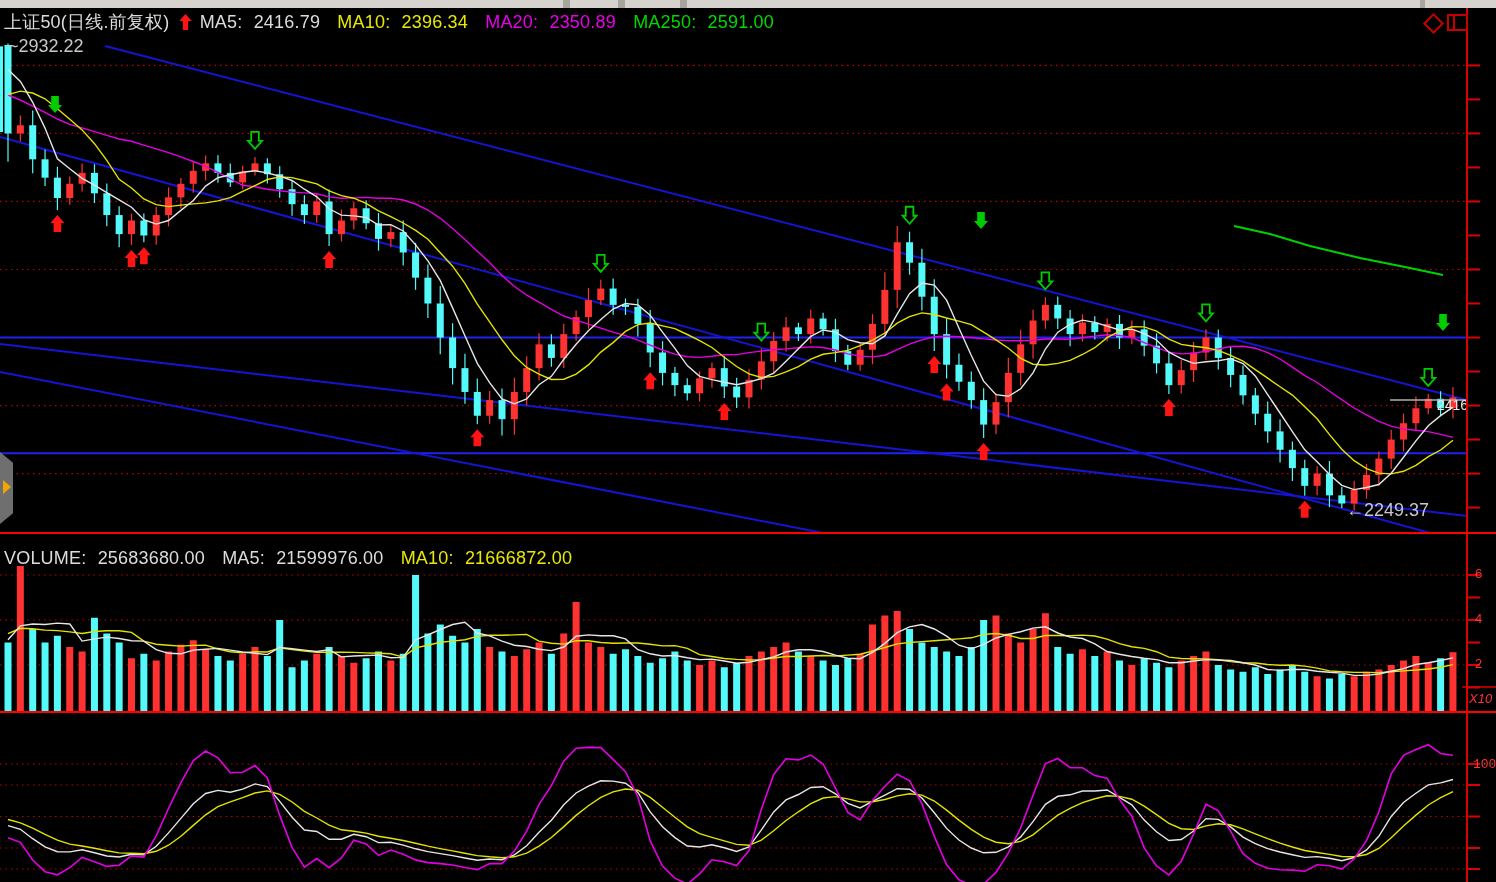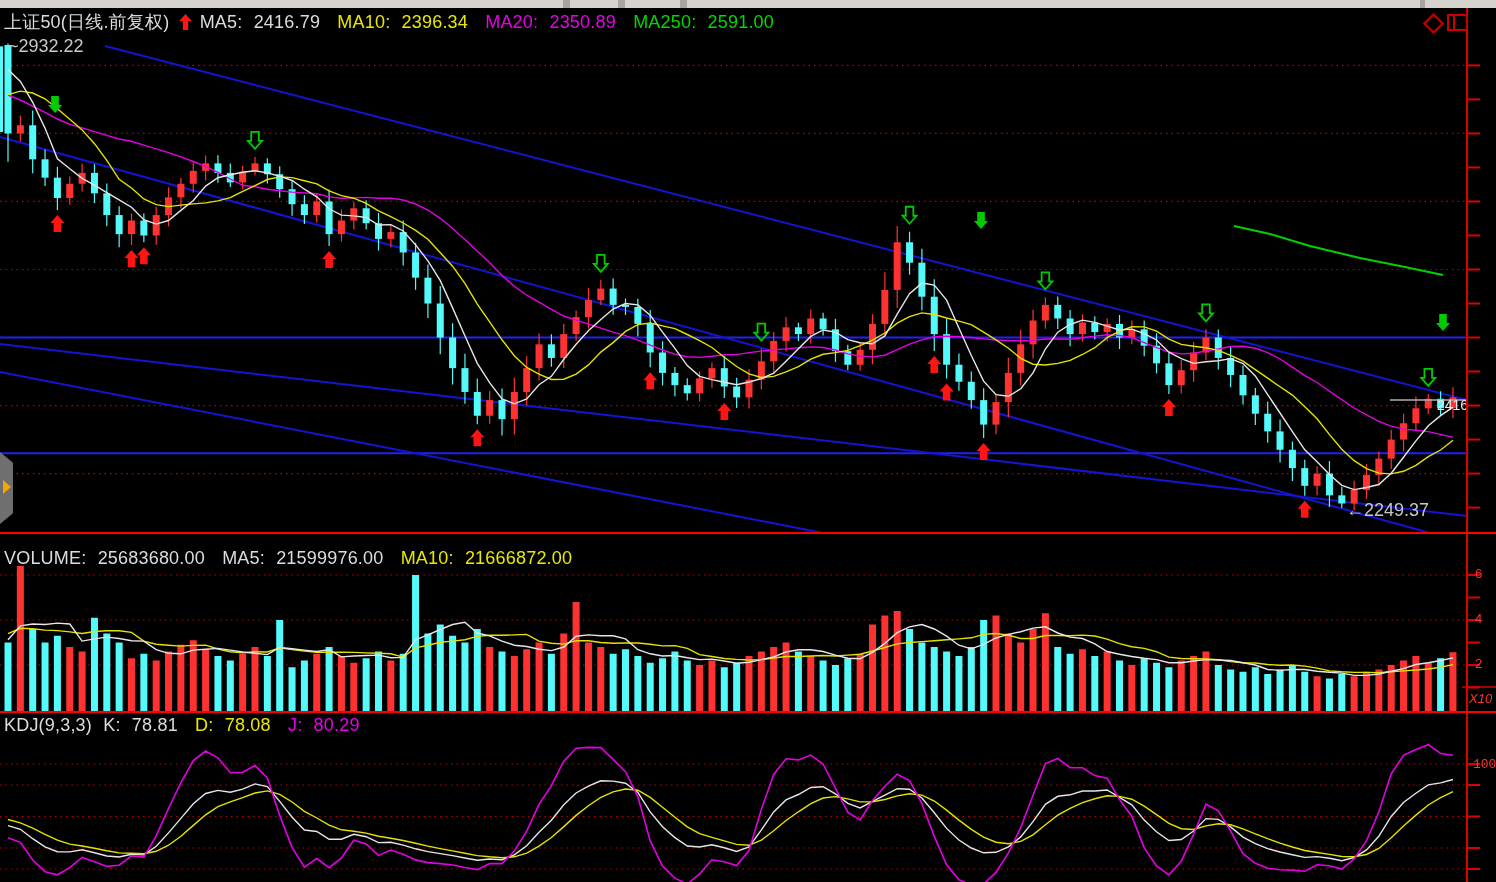--- a/index.html
+++ b/index.html
@@ -507,26 +507,20 @@
     <span class="c-magenta"><span>MA20:</span> <span>2350.89</span></span>
     <span class="c-green"><span>MA250:</span> <span>2591.00</span></span>
   </div>
 
   <div class="hdr" style="left:4px;top:536px;margin-top:12px;">
     <span class="c-white"><span>VOLUME:</span> <span>25683680.00</span></span>
     <span class="c-white"><span>MA5:</span> <span>21599976.00</span></span>
     <span class="c-yellow"><span>MA10:</span> <span>21666872.00</span></span>
   </div>
 
-  <div class="hdr" style="left:4px;top:715px;">
-    <span class="c-white">KDJ(9,3,3)</span>
-    <span class="c-white"><span>K:</span> <span>78.81</span></span>
-    <span class="c-yellow"><span>D:</span> <span>78.08</span></span>
-    <span class="c-magenta"><span>J:</span> <span>80.29</span></span>
-  </div>
 
   <div class="px-label" style="left:8px;top:36px;">~2932.22</div>
   <div class="px-label" style="left:1346px;top:500px;">←2249.37</div>
   <div id="last-price-tag">2416</div>
 
   <div class="ax-label" style="left:1475px;top:566px;">6</div>
   <div class="ax-label" style="left:1475px;top:611px;">4</div>
   <div class="ax-label" style="left:1475px;top:656px;">2</div>
   <div class="ax-label" style="left:1469px;top:691px;font-style:italic;">X10</div>
   <div class="ax-label" style="left:1473px;top:757px;font-family:Liberation Mono, monospace;">100</div>

